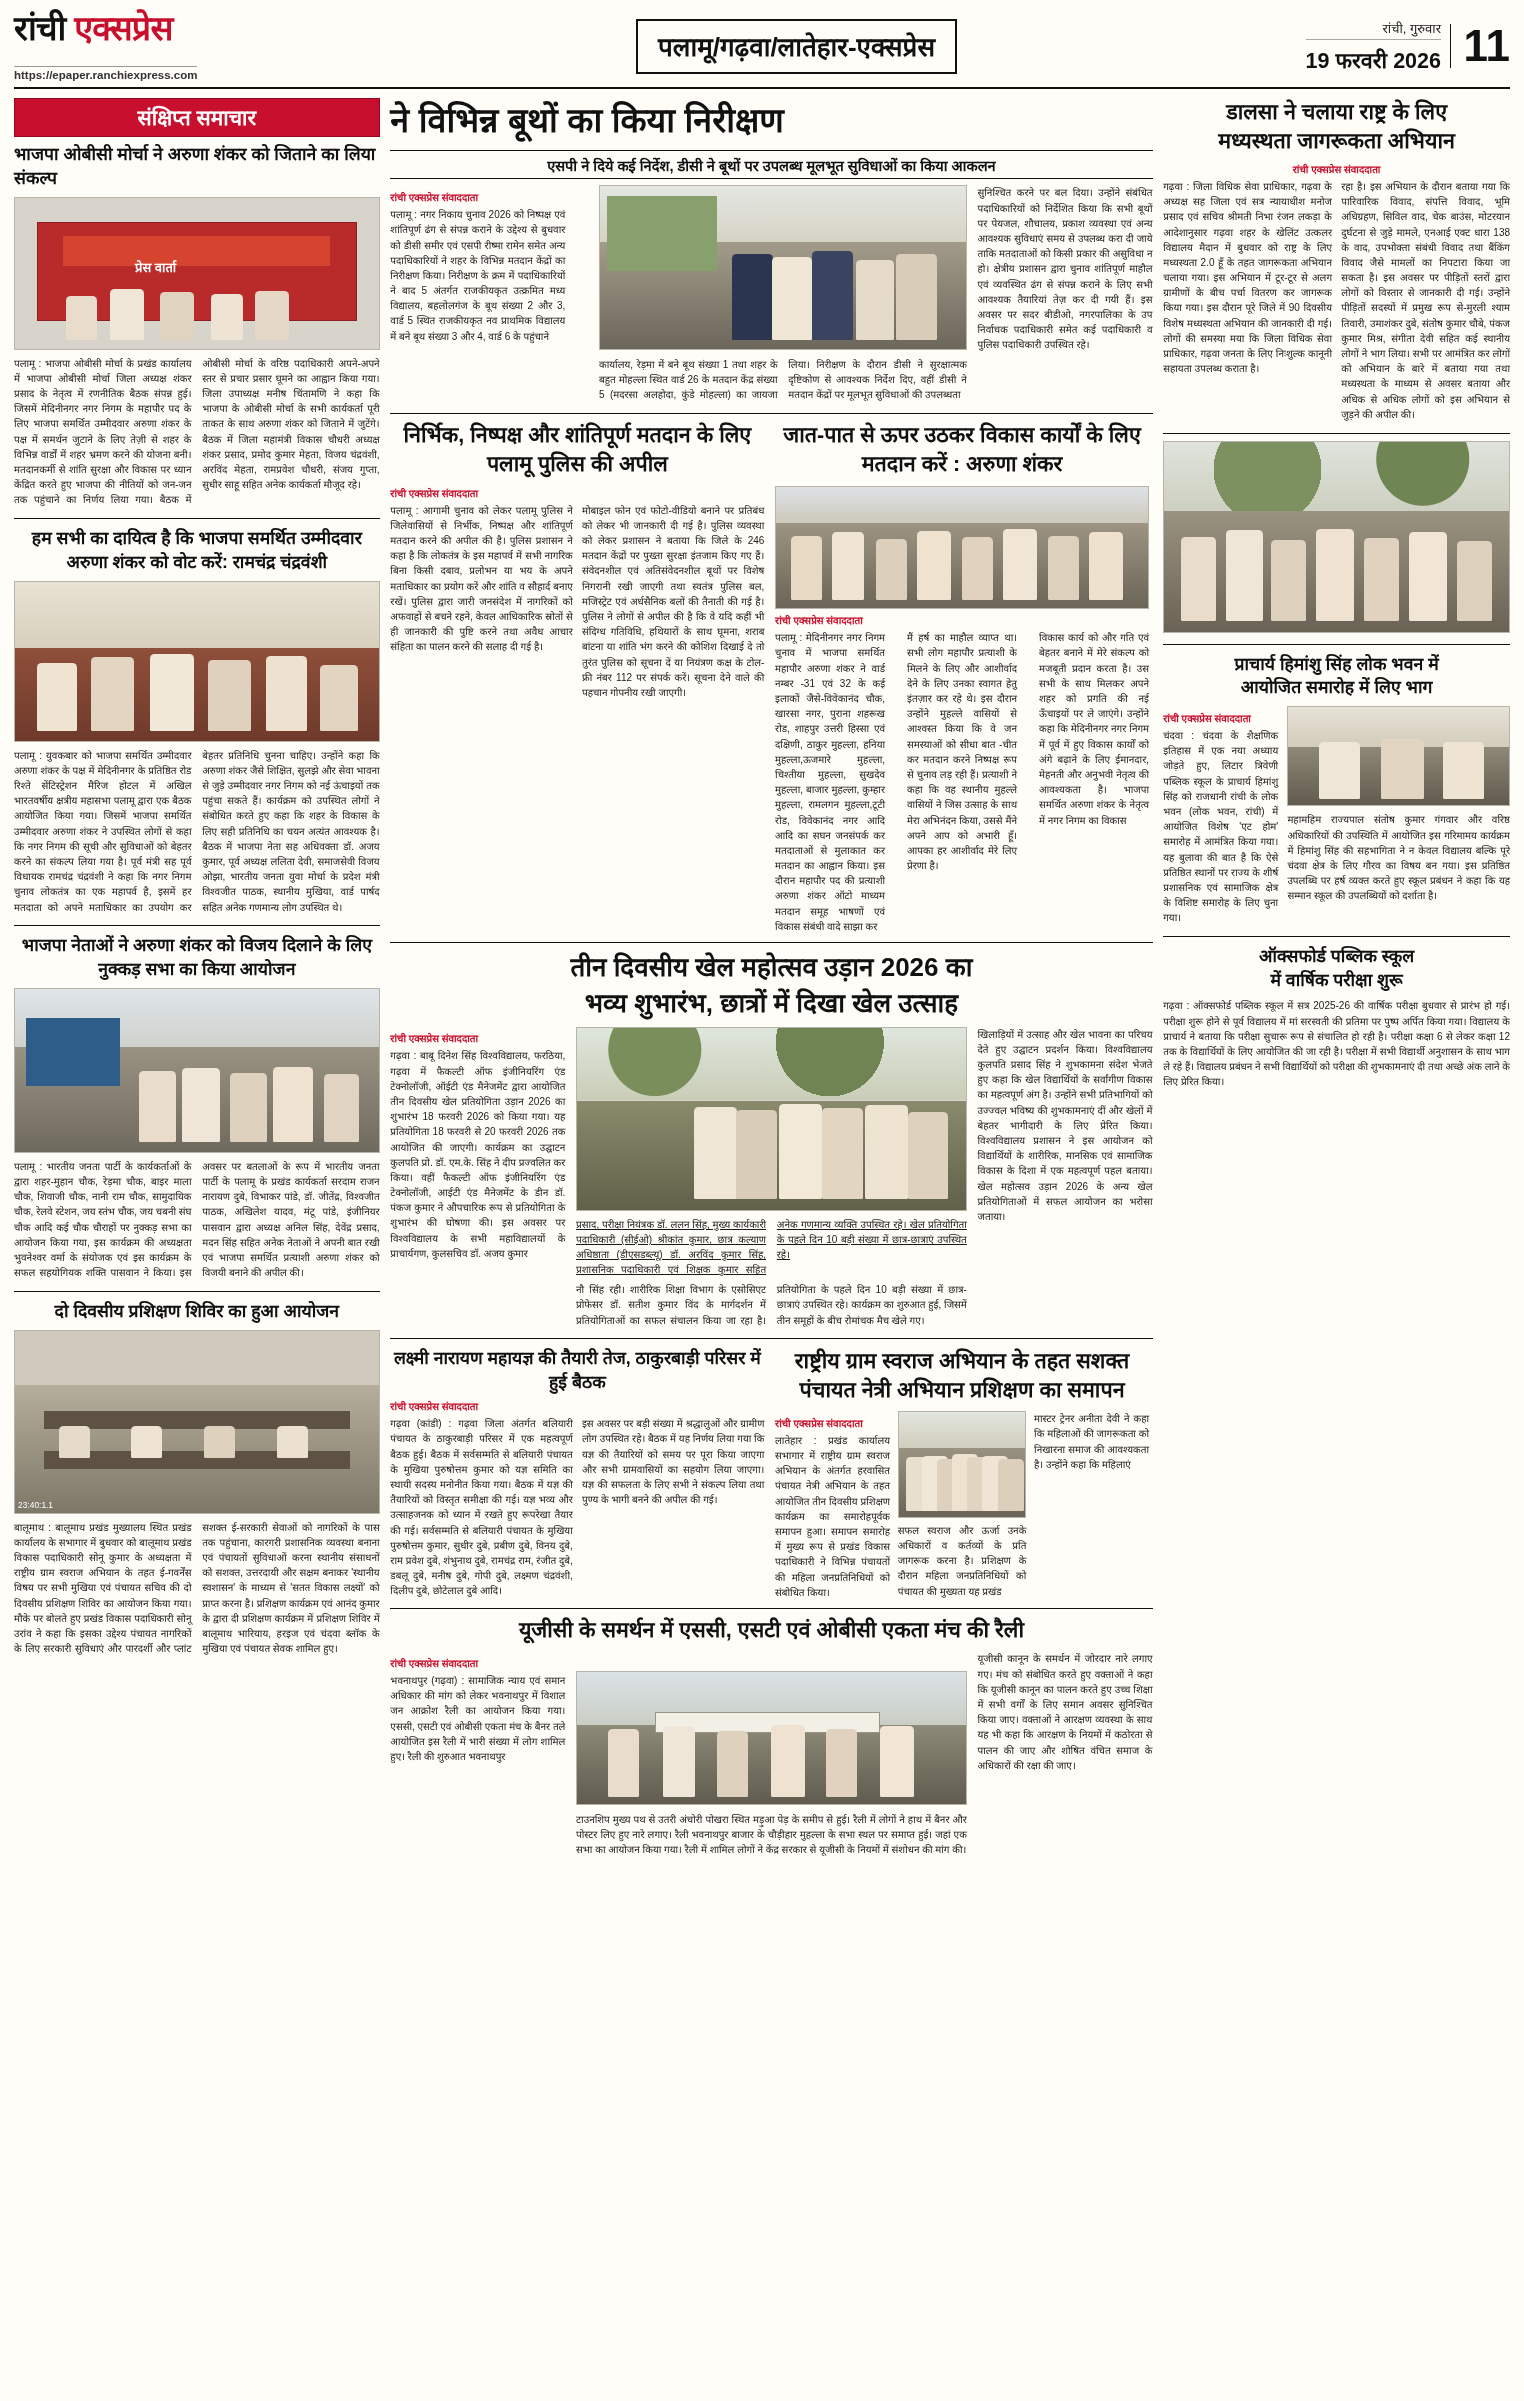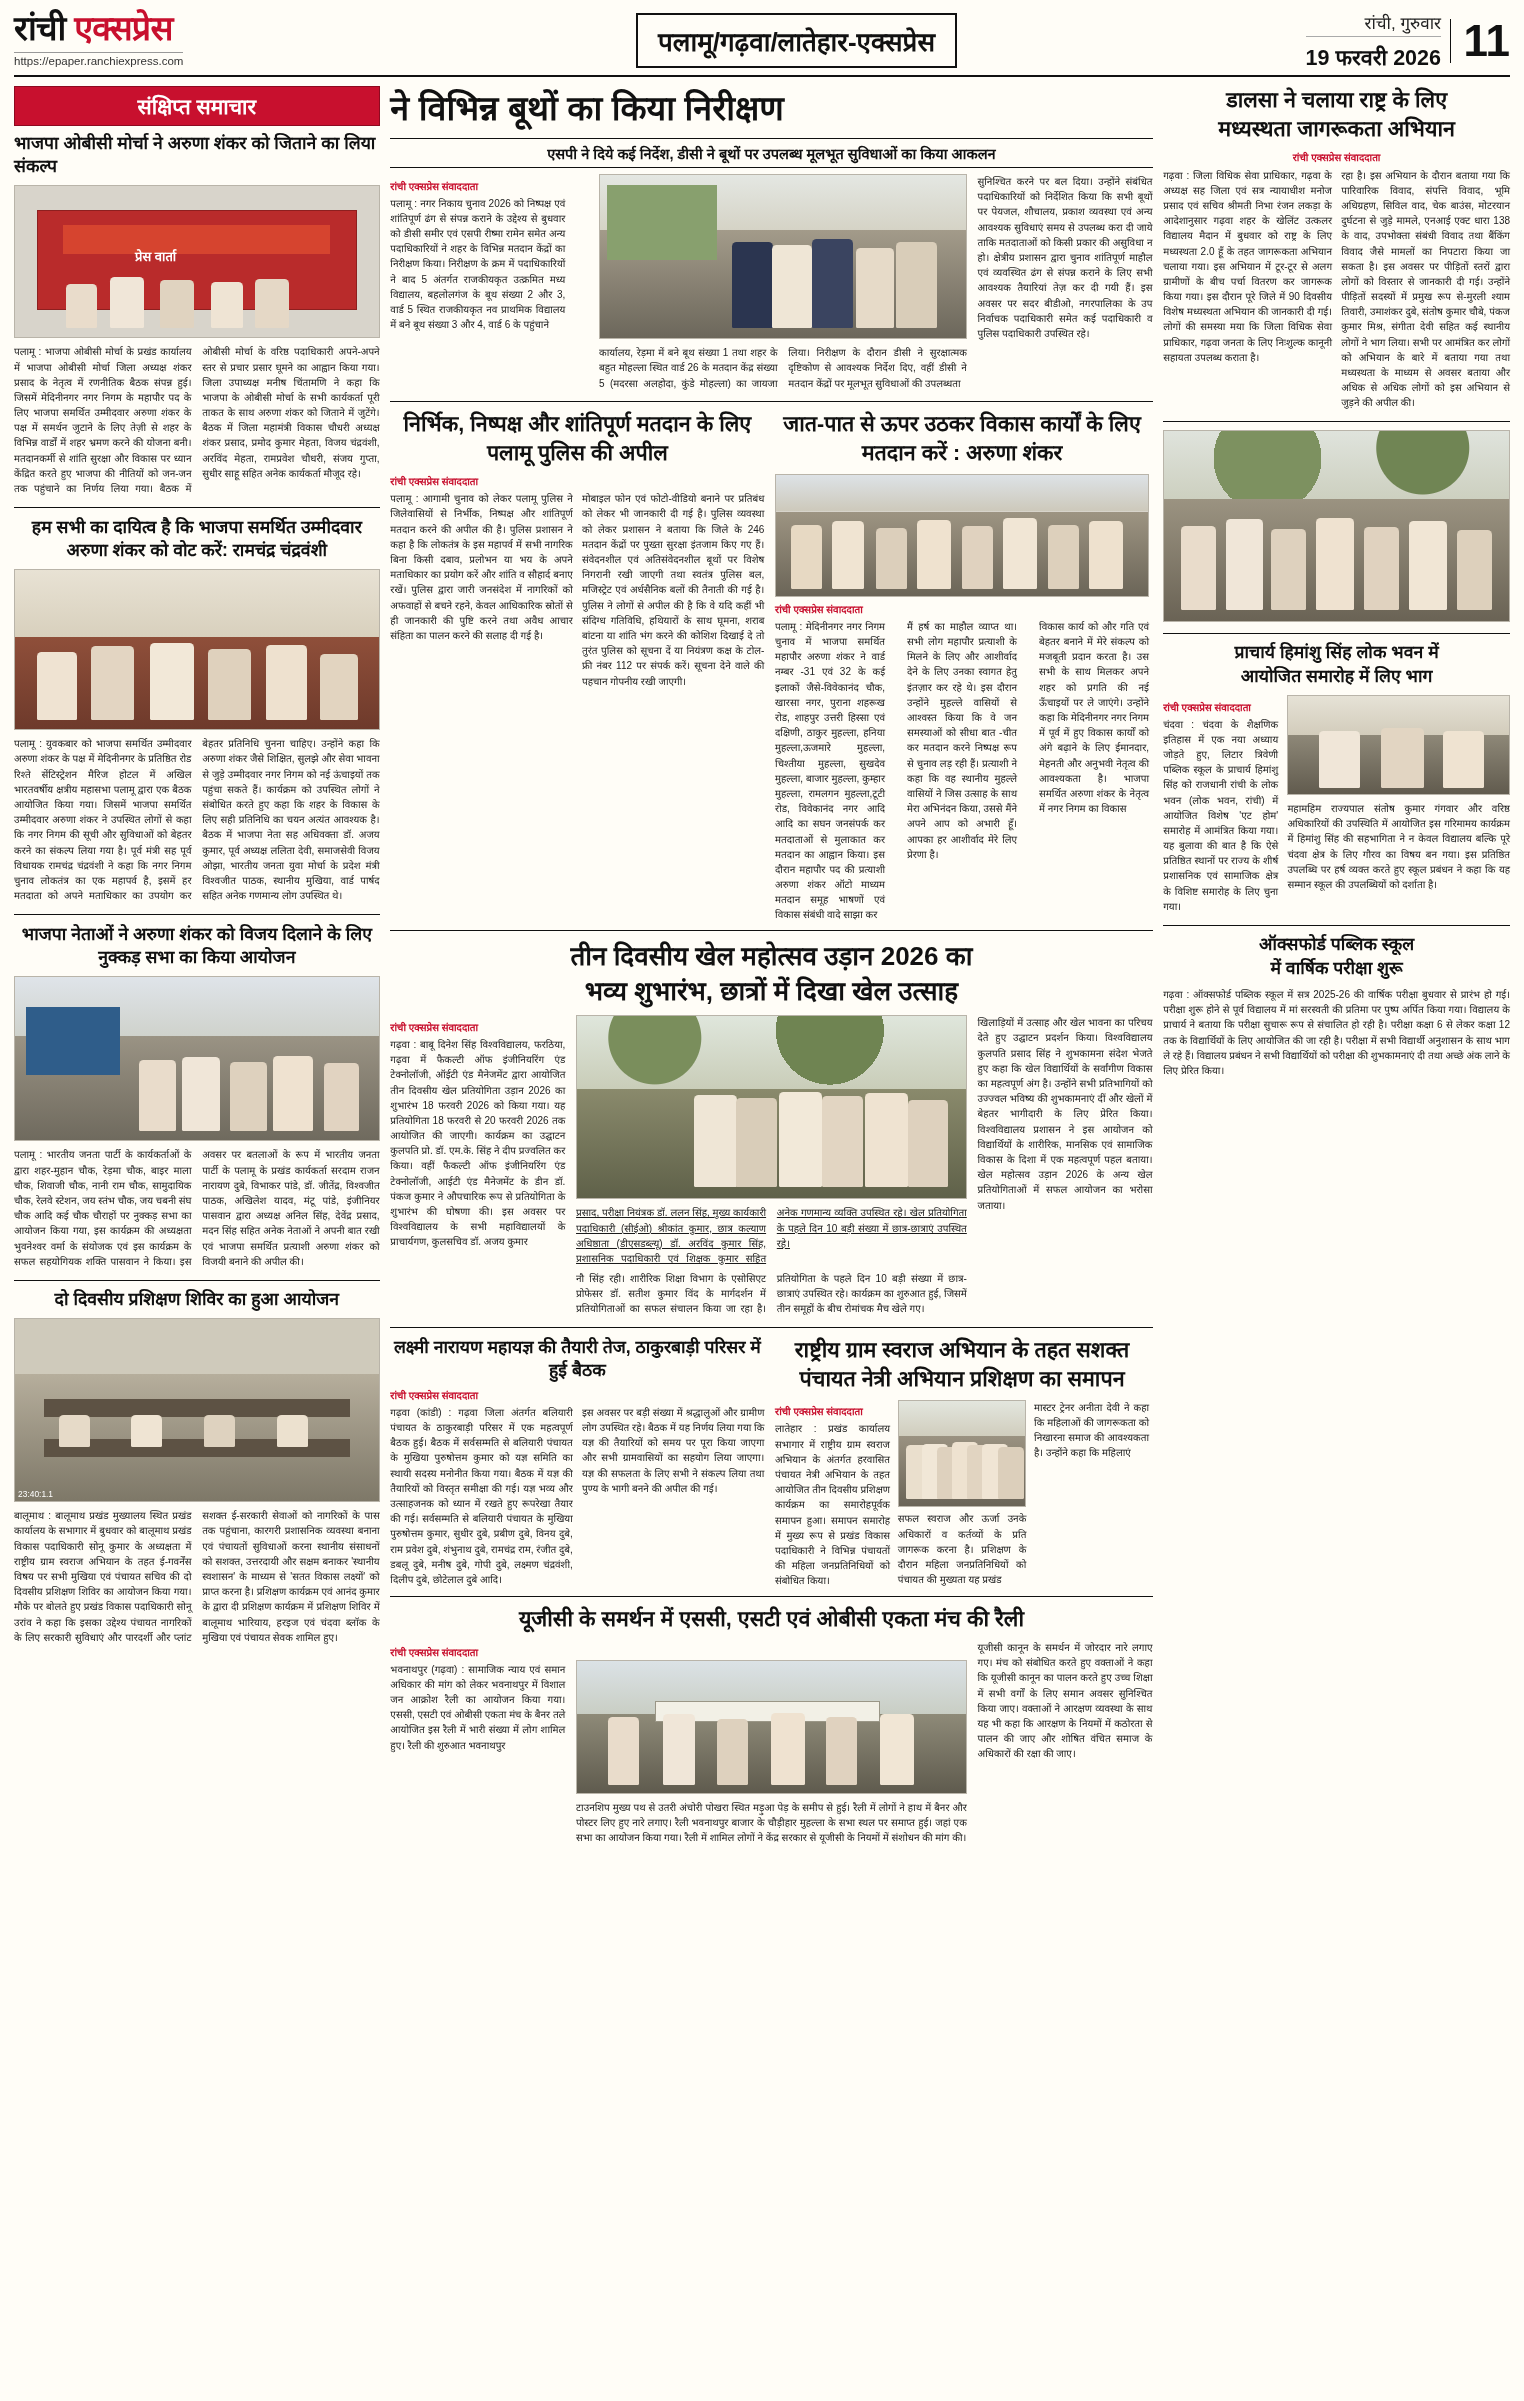--- a/index.html
+++ b/index.html
@@ -10,29 +10,29 @@
     font-family:"Liberation Sans", sans-serif;
     color:#111;
   }
   .page { width:1524px; min-height:2401px; padding:10.7px 14px 15.3px 14px; background:#fffdf7; }
 
   
   .masthead { display:flex; align-items:stretch; border-bottom:2.3px solid #111; padding-bottom:4.6px; }
   .mast-left { width:322px; }
   .mast-logo { font-size:34px; font-weight:bold; letter-spacing:-0.8px; color:#111; line-height:1.0; }
   .mast-logo .red { color:#c8102e; }
-  .mast-url { margin-top:7px; font-size:11.5px; color:#333; border-top:0.8px solid #999; display:inline-block; padding-top:2.3px;}
+  .mast-url { margin-top:21px; font-size:11.5px; color:#333; border-top:0.8px solid #999; display:inline-block; padding-top:2.3px;font-weight:bold;}
   .mast-center { flex:1; display:flex; align-items:center; justify-content:center; }
   .mast-band {
     border:2.3px double #111; padding:7.7px 20px; font-size:26px; font-weight:bold;
     letter-spacing:0px;
   }
   .mast-right { width:253px; display:flex; align-items:center; justify-content:flex-end; gap:9.2px; }
   .mast-dateblock { text-align:right; }
-  .mast-place { font-size:17px; color:#222; border-bottom:0.8px solid #aaa; padding-bottom:2.3px; }
+  .mast-place { font-size:13px; color:#222; border-bottom:0.8px solid #aaa; padding-bottom:2.3px; }
   .mast-date { font-size:21.5px; font-weight:bold; margin-top:4.6px; }
   .mast-pageno { font-size:44px; font-weight:bold; border-left:1.5px solid #111; padding-left:12.3px; line-height:1; }
 
   
   .grid { display:flex; gap:10.7px; margin-top:9.2px; }
   .col-left { width:368px; }
   .col-mid { width:767px; }
   .col-right { width:349px; }
   .block { margin-bottom:10.7px; }
 

